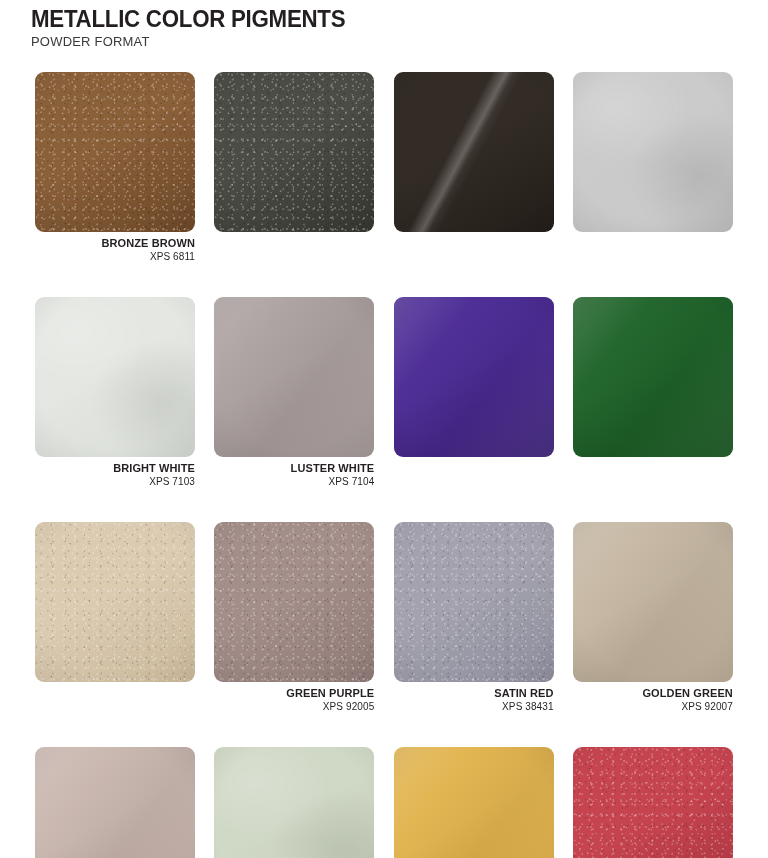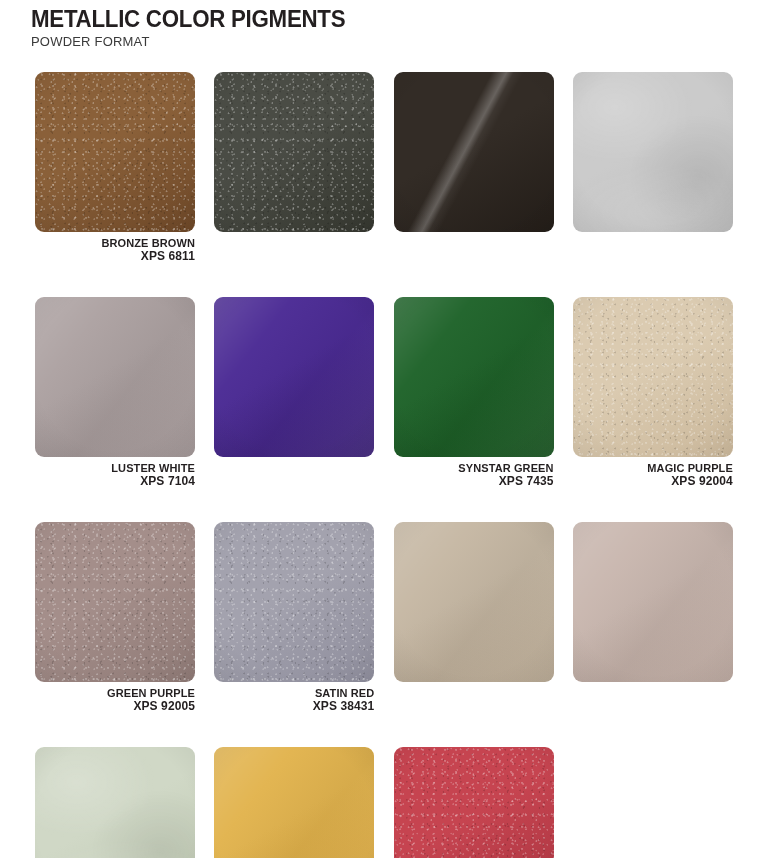--- a/index.html
+++ b/index.html
@@ -124,23 +124,23 @@
   }
   .swatch-name {
     font-size: 11px;
     line-height: 13px;
     font-weight: bold;
     letter-spacing: 0.1px;
     color: #231f20;
     white-space: nowrap;
   }
   .swatch-code {
-    font-size: 12px;
+    font-size: 10px;
     line-height: 13px;
-    font-weight: bold;
+    font-weight: normal;
     letter-spacing: 0.1px;
     color: #231f20;
     white-space: nowrap;
   }
 </style>
 </head>
 <body>
 
 <div class="page">
 
@@ -172,53 +172,55 @@
           <div class="tex vign"></div>
         </div>
       </div>
       <div class="cell">
         <div class="swatch" style="background: linear-gradient(150deg, rgb(203, 203, 203) 0%, rgb(203, 203, 203) 45%, rgb(189, 189, 189) 100%);">
           <div class="tex cloud"></div>
           <div class="tex vign"></div>
         </div>
       </div>
       <div class="cell">
+        <div class="swatch" style="background: linear-gradient(150deg, rgb(228, 231, 226) 0%, rgb(228, 231, 226) 45%, rgb(211, 216, 209) 100%);">
+          <div class="tex cloud"></div>
+          <div class="tex vign"></div>
+        </div>
+        <div class="caption">
+          <div class="swatch-name">BRIGHT WHITE</div>
+          <div class="swatch-code">XPS 7103</div>
+        </div>
+      </div>
+      <div class="cell">
         <div class="swatch" style="background: linear-gradient(150deg, rgb(173, 162, 162) 0%, rgb(173, 162, 162) 45%, rgb(157, 145, 145) 100%);">
           <div class="tex sheen"></div>
           <div class="tex vign"></div>
         </div>
         <div class="caption">
           <div class="swatch-name">LUSTER WHITE</div>
           <div class="swatch-code">XPS 7104</div>
         </div>
       </div>
       <div class="cell">
         <div class="swatch" style="background: linear-gradient(150deg, rgb(76, 44, 149) 0%, rgb(76, 44, 149) 45%, rgb(59, 32, 118) 100%);">
           <div class="tex sheen"></div>
           <div class="tex vign"></div>
         </div>
       </div>
       <div class="cell">
         <div class="swatch" style="background: linear-gradient(150deg, rgb(32, 100, 43) 0%, rgb(32, 100, 43) 45%, rgb(23, 82, 31) 100%);">
           <div class="tex sheen"></div>
           <div class="tex vign"></div>
         </div>
-        <div class="caption">
-          <div class="swatch-name">SYNSTAR GREEN</div>
-          <div class="swatch-code">XPS 7435</div>
-        </div>
       </div>
       <div class="cell">
         <div class="swatch" style="background: linear-gradient(150deg, rgb(219, 203, 177) 0%, rgb(219, 203, 177) 45%, rgb(203, 184, 155) 100%);">
           <div class="tex speck"></div>
           <div class="tex vign"></div>
-        </div>
-        <div class="caption">
-          <div class="swatch-name">MAGIC PURPLE</div>
-          <div class="swatch-code">XPS 92004</div>
         </div>
       </div>
       <div class="cell">
         <div class="swatch" style="background: linear-gradient(150deg, rgb(164, 142, 138) 0%, rgb(164, 142, 138) 45%, rgb(143, 122, 118) 100%);">
           <div class="tex speck"></div>
           <div class="tex vign"></div>
         </div>
         <div class="caption">
           <div class="swatch-name">GREEN PURPLE</div>
           <div class="swatch-code">XPS 92005</div>
@@ -231,20 +233,24 @@
         </div>
         <div class="caption">
           <div class="swatch-name">SATIN RED</div>
           <div class="swatch-code">XPS 38431</div>
         </div>
       </div>
       <div class="cell">
         <div class="swatch" style="background: linear-gradient(150deg, rgb(198, 184, 164) 0%, rgb(198, 184, 164) 45%, rgb(180, 164, 142) 100%);">
           <div class="tex sheen"></div>
           <div class="tex vign"></div>
+        </div>
+        <div class="caption">
+          <div class="swatch-name">GOLDEN GREEN</div>
+          <div class="swatch-code">XPS 92007</div>
         </div>
       </div>
       <div class="cell">
         <div class="swatch" style="background: linear-gradient(150deg, rgb(201, 183, 175) 0%, rgb(201, 183, 175) 45%, rgb(184, 164, 155) 100%);">
           <div class="tex sheen"></div>
           <div class="tex vign"></div>
         </div>
       </div>
       <div class="cell wide-label">
         <div class="swatch" style="background: linear-gradient(150deg, rgb(208, 216, 198) 0%, rgb(208, 216, 198) 45%, rgb(192, 202, 180) 100%);">

